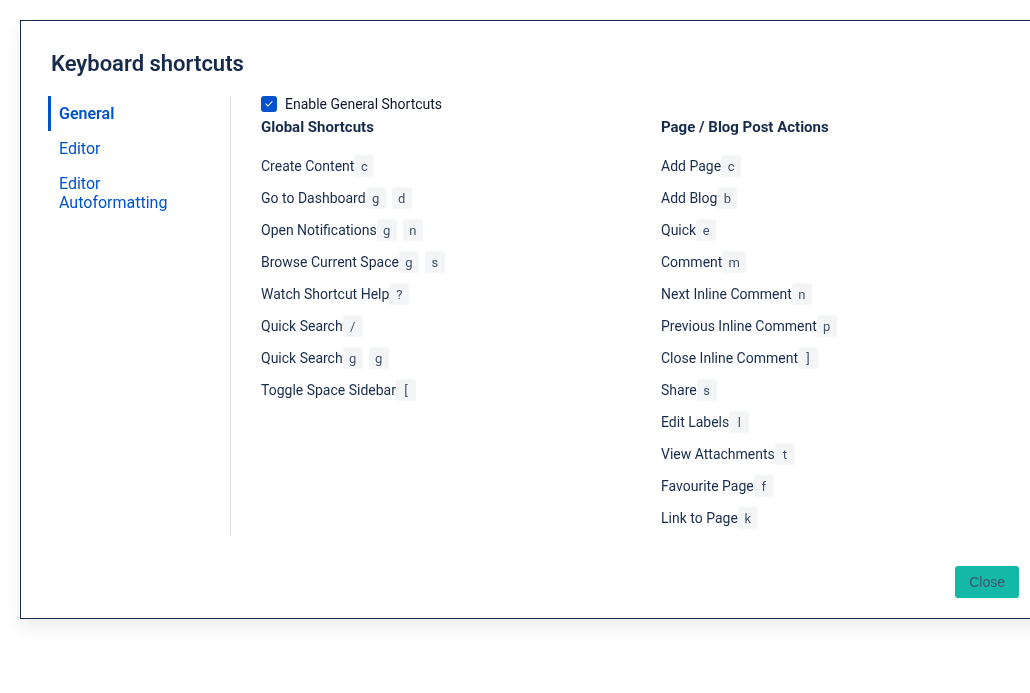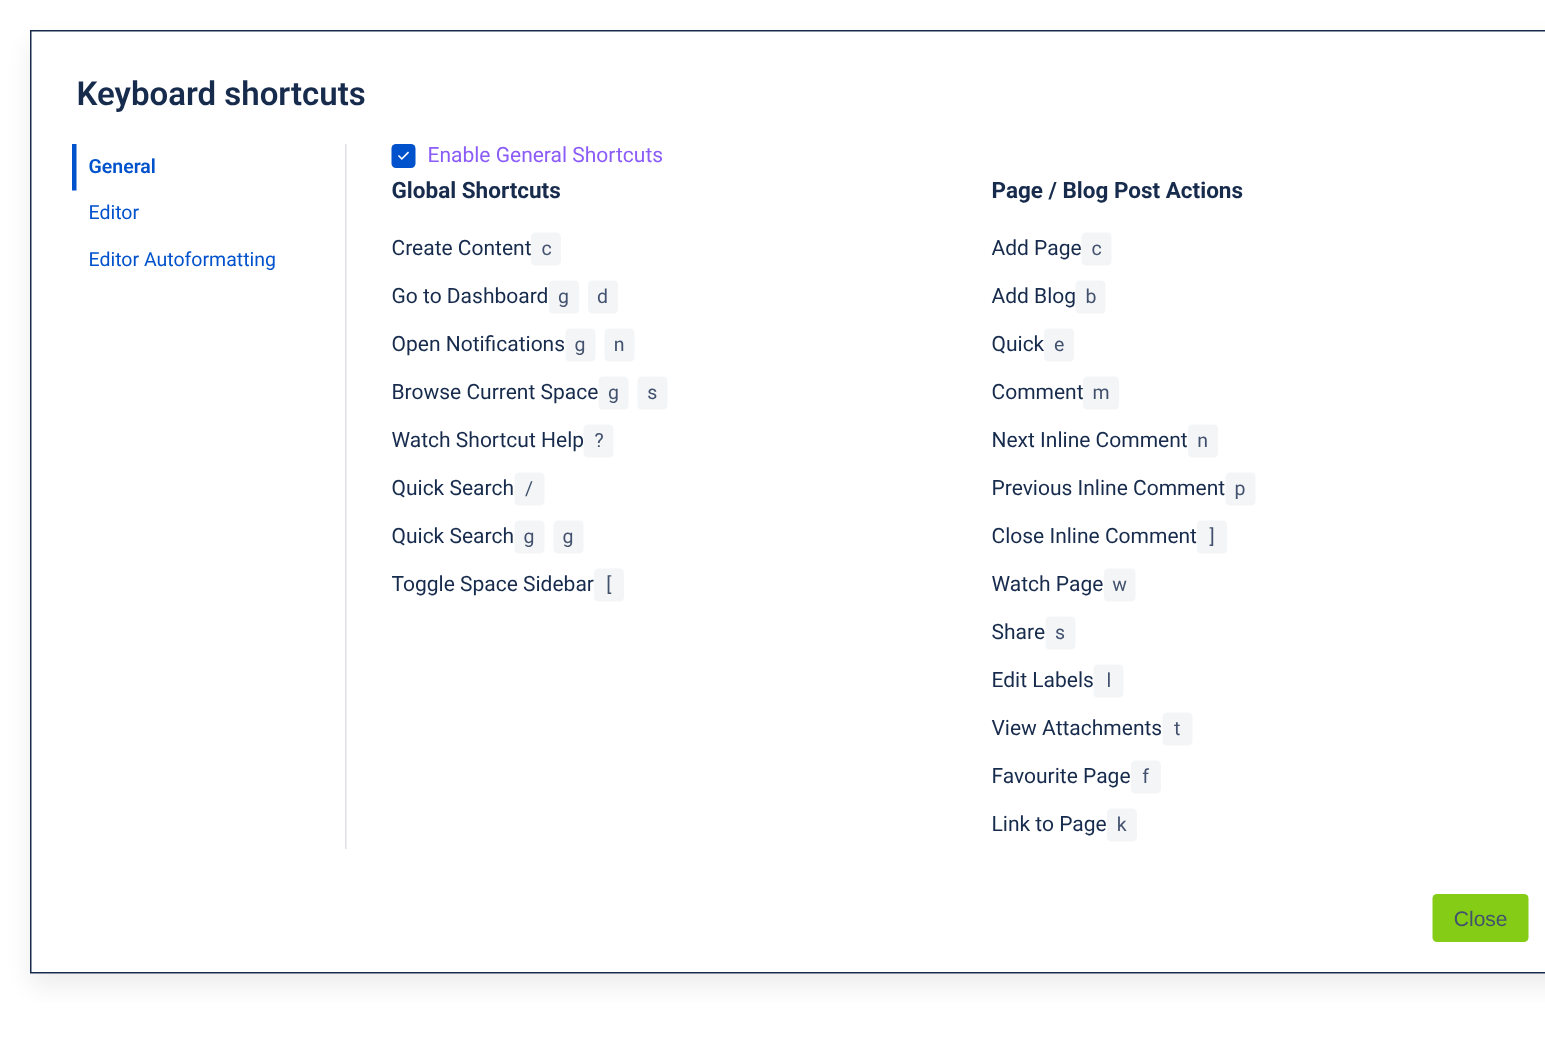--- a/index.html
+++ b/index.html
@@ -27,21 +27,21 @@
       gap: 0;
     }
     .sidebar {
       width: 180px;
       flex-shrink: 0;
       border-right: 1px solid #DFE1E6;
       padding-right: 10px;
       min-height: 440px;
     }
     .sidebar-item {
-      font-size: 13px;
+      font-size: 16px;
       color: #0052CC;
       padding: 8px 8px;
       cursor: pointer;
       border-left: 3px solid transparent;
       margin-left: -3px;
     }
     .sidebar-item.active {
       font-weight: 600;
       border-left: 3px solid #0052CC;
     }
@@ -63,21 +63,21 @@
       background: #0052CC;
       border-radius: 3px;
       display: flex;
       align-items: center;
       justify-content: center;
       cursor: pointer;
     }
     .checkbox svg { width: 12px; height: 12px; }
     .enable-label {
       font-size: 14px;
-      color: #8b5cf6;
+      color: #0f172a;
     }
     .cols {
       display: flex;
       gap: 42px;
     }
     .col {
       flex: 1;
       min-width: 310px;
     }
     .section-title {
@@ -114,21 +114,21 @@
       justify-content: center;
       text-align: center;
       font-family: inherit;
     }
     .footer {
       display: flex;
       justify-content: flex-end;
       margin-top: 30px;
     }
     .close-btn {
-      background: #84cc16;
+      background: #14b8a6;
       color: #42526E;
       border: none;
       font-size: 14px;
       font-weight: 500;
       padding: 8px 14px;
       border-radius: 3px;
       cursor: pointer;
     }
   </style>
 </head>
@@ -257,26 +257,20 @@
                   <span class="key">p</span>
                 </span>
               </div>
               <div class="shortcut-row">
                 <span class="shortcut-label">Close Inline Comment</span>
                 <span class="keys">
                   <span class="key">]</span>
                 </span>
               </div>
               <div class="shortcut-row">
-                <span class="shortcut-label">Watch Page</span>
-                <span class="keys">
-                  <span class="key">w</span>
-                </span>
-              </div>
-              <div class="shortcut-row">
                 <span class="shortcut-label">Share</span>
                 <span class="keys">
                   <span class="key">s</span>
                 </span>
               </div>
               <div class="shortcut-row">
                 <span class="shortcut-label">Edit Labels</span>
                 <span class="keys">
                   <span class="key">l</span>
                 </span>

